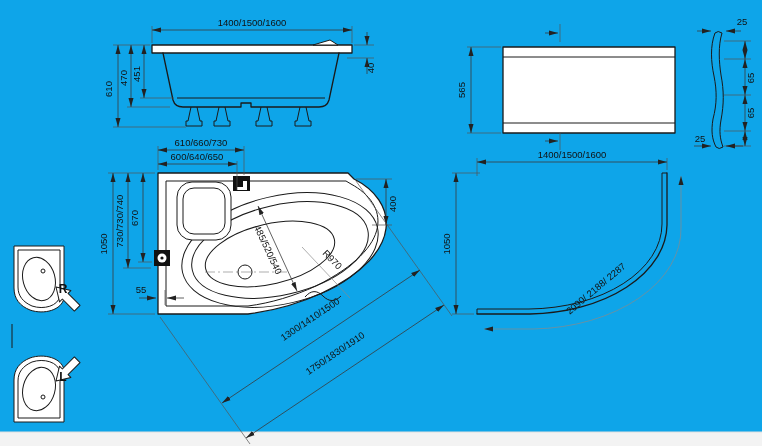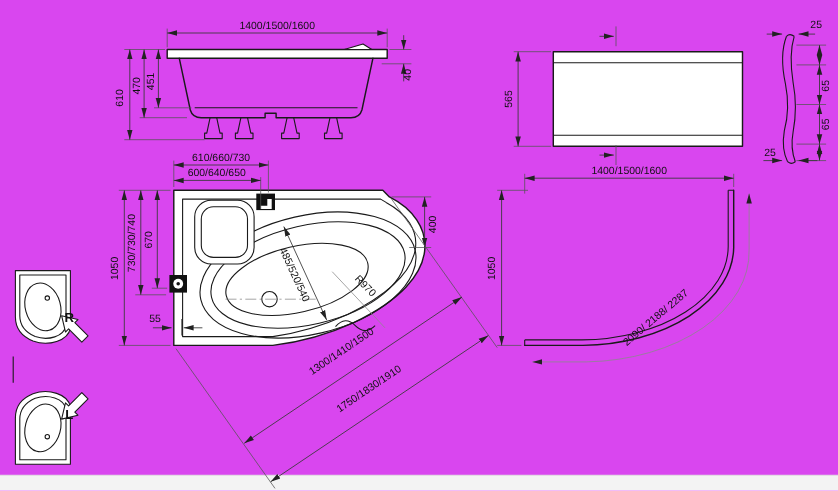--- a/index.html
+++ b/index.html
@@ -1,16 +1,16 @@
 <!DOCTYPE html>
 <html><head>
 <meta charset="utf-8">
 <style>
   html,body{margin:0;padding:0;background:#fff;}
-  .stage{position:relative;width:762px;height:446px;background:#d946ef;overflow:hidden;
+  .stage{position:relative;width:762px;height:446px;background:#0ea5e9;overflow:hidden;
          font-family:"Liberation Sans",sans-serif;}
   svg{display:block}
   .geo{stroke:#1a1a1a;stroke-width:1.3;fill:none;stroke-linejoin:round;stroke-linecap:round}
   .geo2{stroke:#1a1a1a;stroke-width:1;fill:none;stroke-linejoin:round}
   .fillw{fill:#ffffff}
   .dim{stroke:#3a3a3a;stroke-width:.8;fill:none}
   .ext{stroke:#555;stroke-width:.7;fill:none}
   .thin{stroke:#8a8a8a;stroke-width:.7;fill:none}
   .cl{stroke:#777;stroke-width:.6;stroke-dasharray:10 3 2 3;fill:none}
   text{font:9.5px "Liberation Sans",sans-serif;fill:#111;text-anchor:middle}

